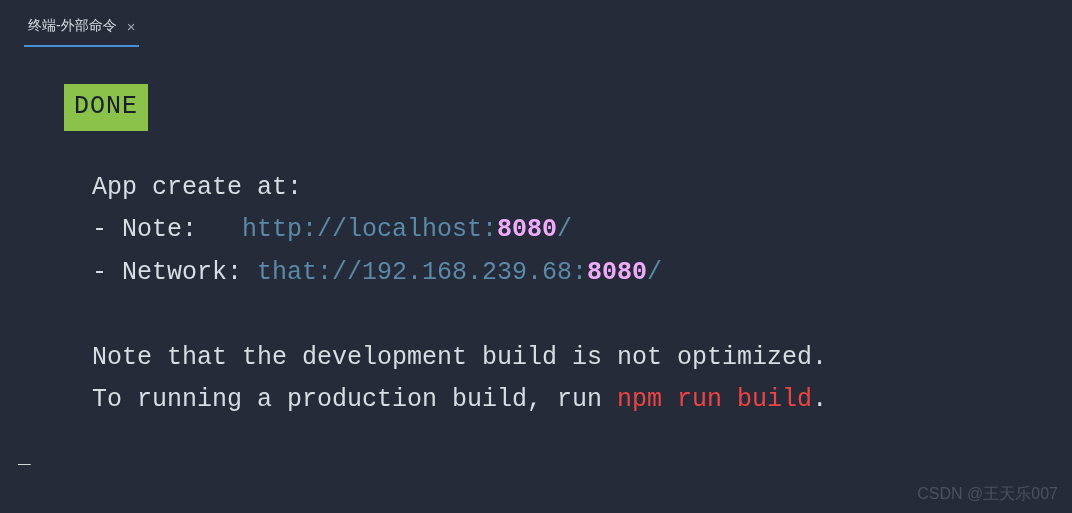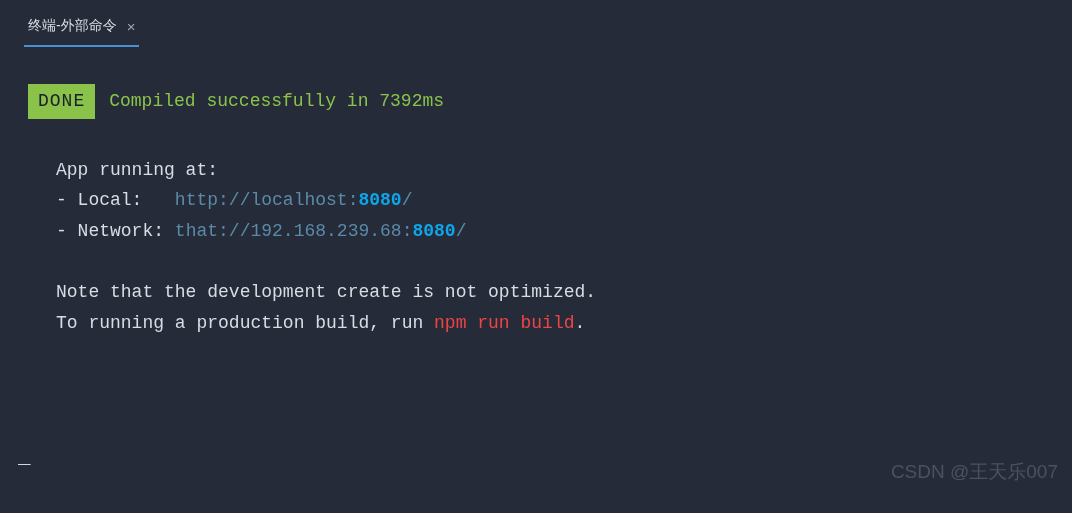--- a/index.html
+++ b/index.html
@@ -34,25 +34,26 @@
       font-family: -apple-system, "Segoe UI", "Microsoft YaHei", sans-serif;
       cursor: pointer;
     }
     .tab-close {
       color: #a0a6b3;
       font-size: 15px;
       cursor: pointer;
       line-height: 1;
     }
     .terminal {
-      padding: 42px 18px 0 28px;
-      font-size: 18px;
+      padding: 42px 18px 0 16px;
+      font-size: 25px;
       line-height: 1.7;
       color: #d8dce3;
       font-family: "Consolas", "Monaco", "Courier New", monospace;
+      margin-left: 48px;
     }
     .status-line {
       display: flex;
       align-items: center;
       gap: 14px;
       margin-bottom: 36px;
     }
     .done-badge {
       background: #8bc34a;
       color: #1a1f2b;
@@ -66,66 +67,65 @@
     .body-text {
       padding-left: 28px;
       color: #d8dce3;
       white-space: pre;
     }
     .url-scheme {
       color: #5b8aa8;
       text-align: center;
     }
     .url-port {
-      color: #0ea5e9;
+      color: #f0abfc;
       font-weight: bold;
     }
     .url-trail {
       color: #5b8aa8;
     }
     .cmd {
       color: #ef4444;
     }
     .cursor {
       position: absolute;
       left: 18px;
       bottom: 44px;
       color: #d8dce3;
       font-size: 21px;
       font-family: "Consolas", "Monaco", "Courier New", monospace;
     }
     .watermark {
       position: absolute;
       right: 14px;
-      bottom: 28px;
+      bottom: 8px;
       color: #6a7080;
-      font-size: 19px;
+      font-size: 16px;
       font-family: -apple-system, "Segoe UI", "Microsoft YaHei", sans-serif;
       opacity: 0.55;
     }
   </style>
 </head>
 <body>
 
 <div class="tab-bar">
   <div class="tab">
     <span>终端-外部命令</span>
     <span class="tab-close">×</span>
   </div>
 </div>
 
 <div class="terminal">
   <div class="status-line">
     <span class="done-badge"> DONE </span>
-    <span class="compiled-msg">Compiled successfully in 7392ms</span>
   </div>
 
-  <div class="body-text"><span>App running at:</span>
-<span>- Local:   </span><span class="url-scheme">http://localhost:</span><span class="url-port">8080</span><span class="url-trail">/</span>
+  <div class="body-text"><span>App create at:</span>
+<span>- Note:   </span><span class="url-scheme">http://localhost:</span><span class="url-port">8080</span><span class="url-trail">/</span>
 <span>- Network: </span><span class="url-scheme">that://192.168.239.68:</span><span class="url-port">8080</span><span class="url-trail">/</span>
 
-<span>Note that the development create is not optimized.</span>
+<span>Note that the development build is not optimized.</span>
 <span>To running a production build, run </span><span class="cmd">npm run build</span><span>.</span></div>
 </div>
 
 <div class="cursor">_</div>
 
 <div class="watermark">CSDN @王天乐007</div>
 
 </body></html>

